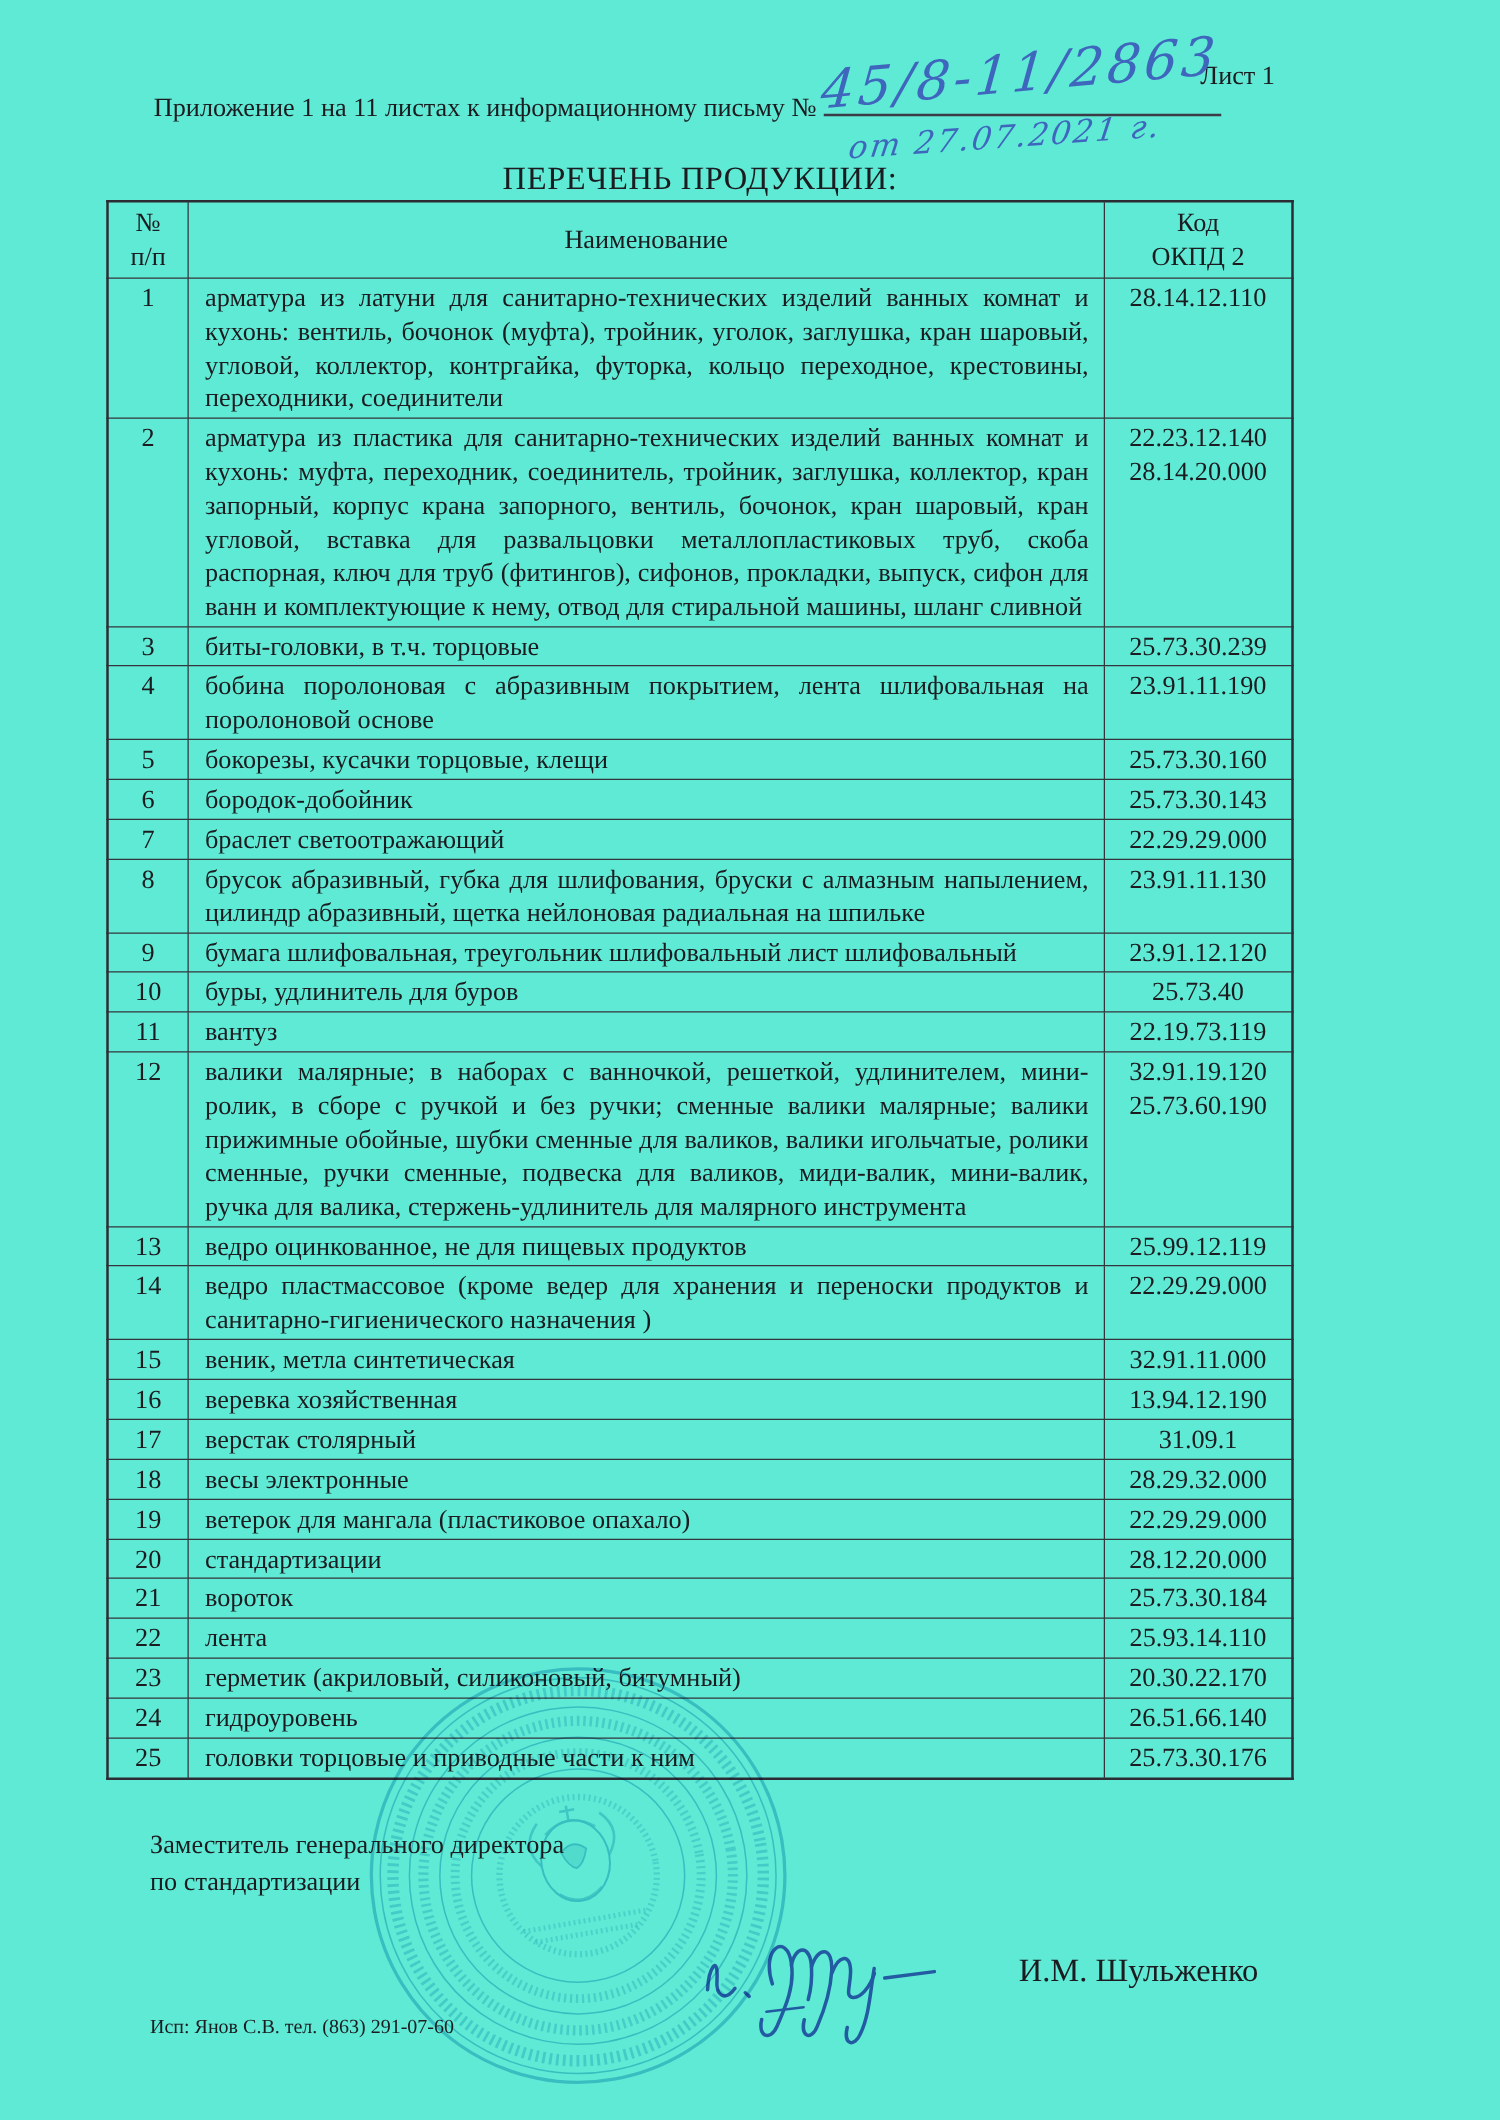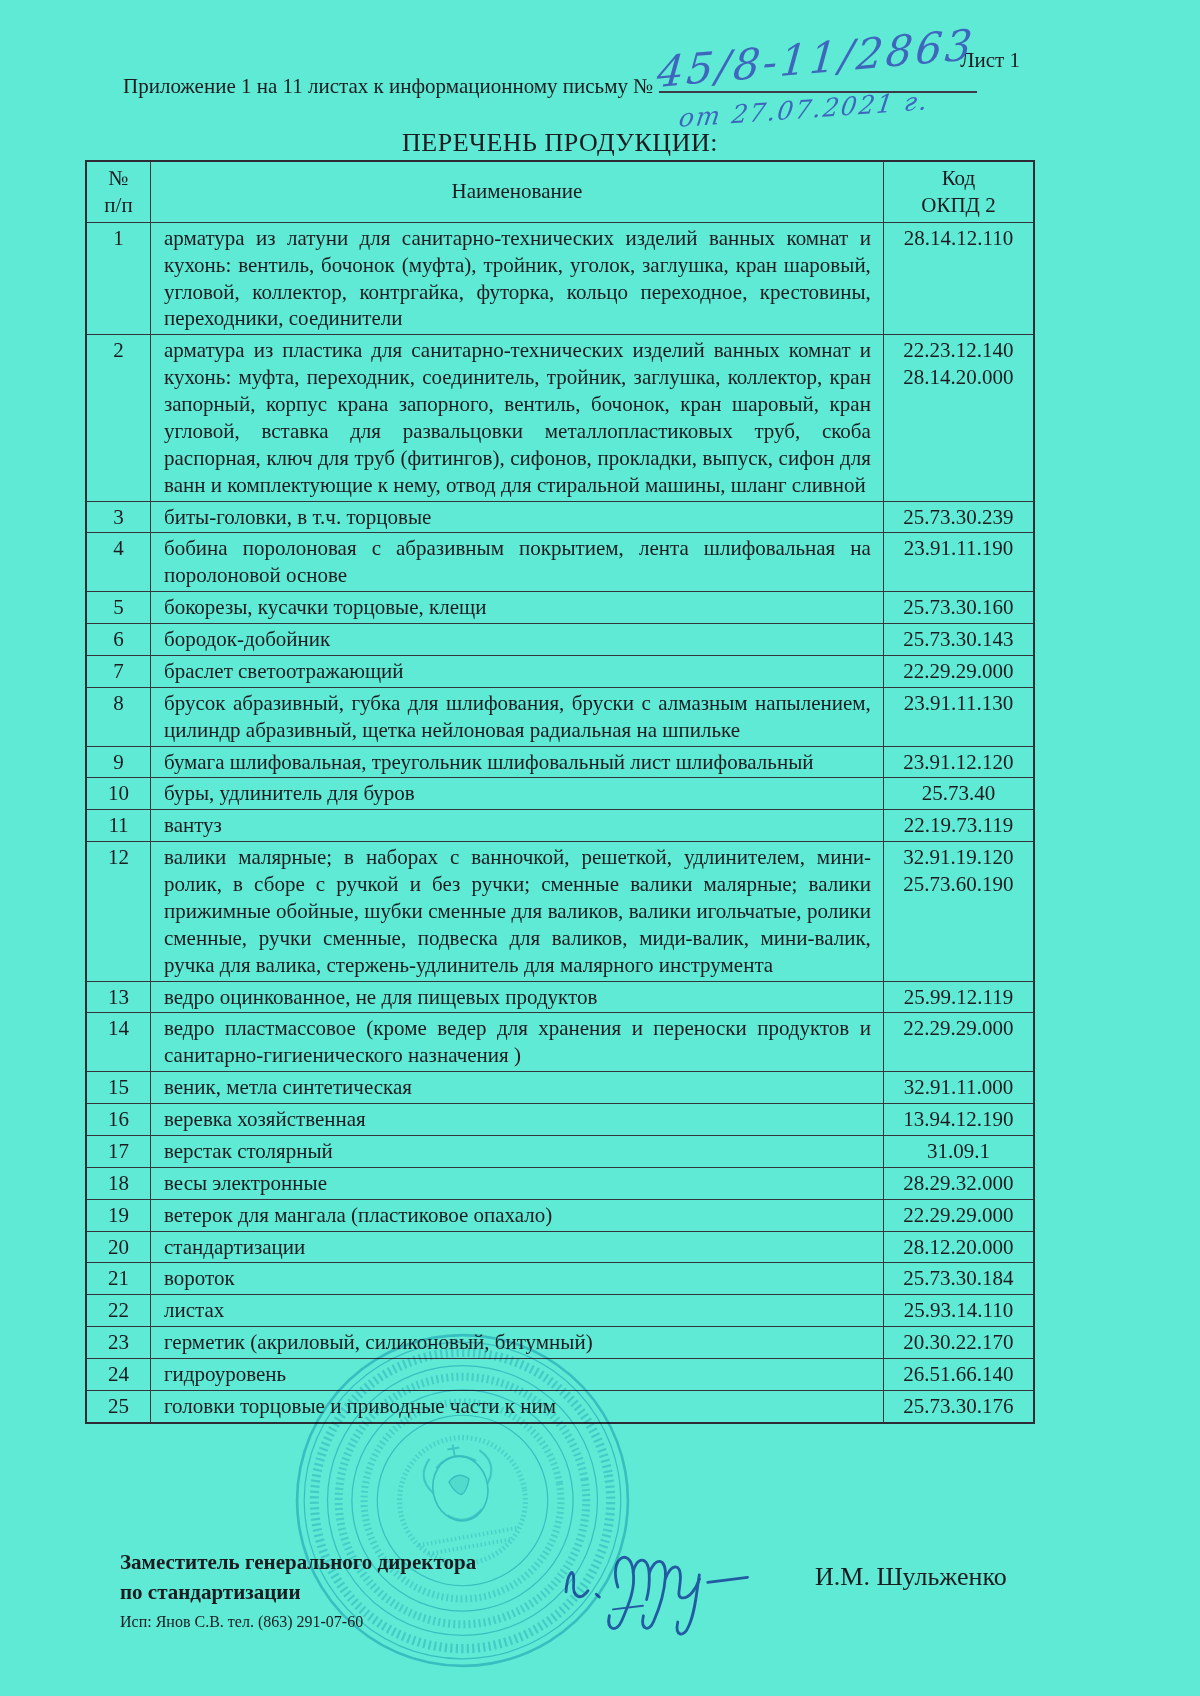--- a/index.html
+++ b/index.html
@@ -63,22 +63,22 @@
   .products thead th{
     text-align:center;vertical-align:middle;
     font-weight:normal;white-space:pre-line;
     padding:3px 4px;
   }
   td.c-num{width:52px;text-align:center;}
   th.c-num{width:52px;}
   td.c-name{width:724px;text-align:justify;padding:2px 12px 2px 13px;}
   td.c-code,th.c-code{width:138px;text-align:center;white-space:pre-line;}
   .post{
-    position:absolute;top:1547px;left:120px;
-    font-size:21px;line-height:1.45;white-space:pre-line;font-weight:bold;
+    position:absolute;top:1460px;left:120px;
+    font-size:21px;line-height:1.45;white-space:pre-line;
   }
   .signer{
     position:absolute;top:1562px;left:815px;
     font-size:26px;
   }
   .executor{
     position:absolute;top:1613px;left:120px;
     font-size:16px;
   }
   svg.stamp{
@@ -245,21 +245,21 @@
     </tr>
 
     <tr>
       <td class="c-num">21</td>
       <td class="c-name">вороток</td>
       <td class="c-code">25.73.30.184</td>
     </tr>
 
     <tr>
       <td class="c-num">22</td>
-      <td class="c-name">листах</td>
+      <td class="c-name">лента</td>
       <td class="c-code">25.93.14.110</td>
     </tr>
 
     <tr>
       <td class="c-num">23</td>
       <td class="c-name">герметик (акриловый, силиконовый, битумный)</td>
       <td class="c-code">20.30.22.170</td>
     </tr>
 
     <tr>

